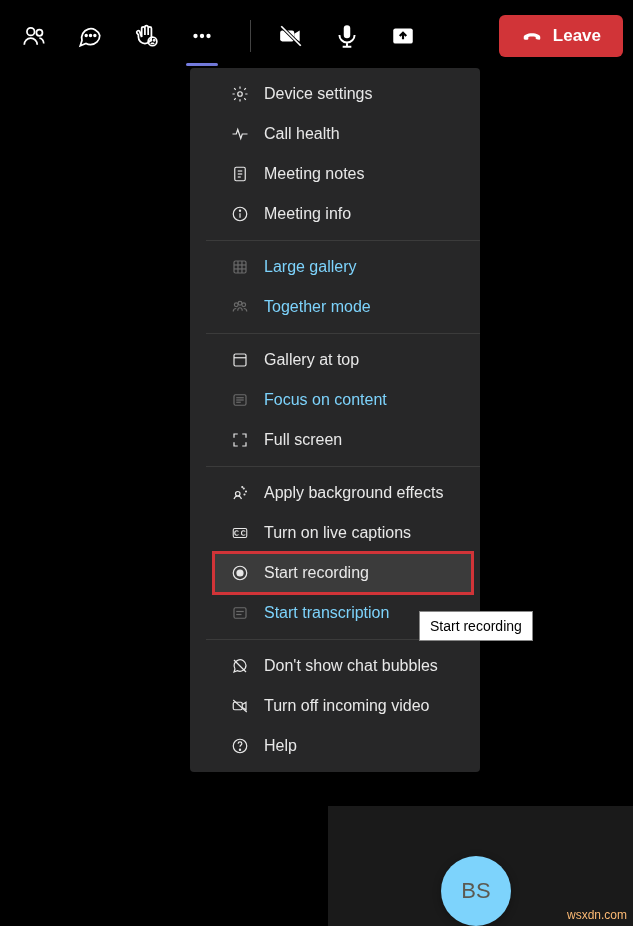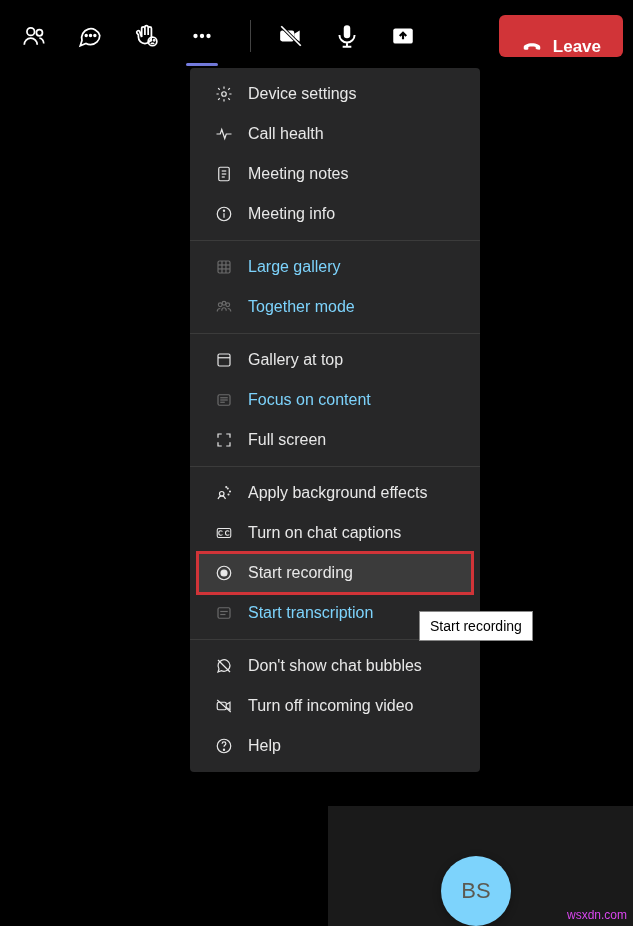--- a/index.html
+++ b/index.html
@@ -47,40 +47,41 @@
       background: #444;
       margin: 0 8px;
     }
     .leave-btn {
       margin-left: auto;
       height: 42px;
       padding: 0 22px;
       background: #d13438;
       border-radius: 6px;
       display: flex;
-      align-items: flex-end;
+      align-items: center;
       gap: 10px;
       font-size: 17px;
       font-weight: 600;
       cursor: pointer;
     }
     .leave-btn svg { width: 22px; height: 22px; }
     .dropdown {
       position: absolute;
       top: 68px;
       left: 190px;
       width: 290px;
       background: #272728;
       border-radius: 4px;
       box-shadow: 0 10px 30px rgba(0,0,0,0.5);
       overflow: visible;
     }
     .menu-section {
       border-bottom: 1px solid #3b3b3b;
       padding: 6px 8px;
+      margin-left: 16px;
     }
     .menu-section:last-child { border-bottom: none; }
     .menu-item {
       display: flex;
       align-items: center;
       height: 40px;
       padding: 0 16px;
       gap: 14px;
       cursor: pointer;
       font-size: 16px;
@@ -144,21 +145,21 @@
       right: 0;
       width: 305px;
       height: 120px;
       background: #1a1a1a;
     }
     .watermark {
       position: absolute;
       bottom: 4px;
       right: 6px;
       font-size: 12px;
-      color: #d946ef;
+      color: #fdba74;
     }
   </style>
 </head>
 <body>
 
 <div class="toolbar">
   <div class="tool-btn">
     <svg viewBox="0 0 24 24" fill="none" stroke="#fff" stroke-width="1.6">
       <circle cx="9" cy="8" r="3.5"></circle>
         <path d="M3 20c0-3.3 2.7-6 6-6s6 2.7 6 6"></path>
@@ -333,21 +334,21 @@
         </span>
       <span>Apply background effects</span>
     </div>
     <div class="menu-item">
       <span class="menu-icon">
           <svg viewBox="0 0 24 24" fill="none" stroke="#e8e8e8" stroke-width="1.4">
             <rect x="3" y="6" width="18" height="12" rx="2"></rect>
             <path d="M10 10c-.6-.6-1.5-1-2.5-1C6 9 5 10.3 5 12s1 3 2.5 3c1 0 1.9-.4 2.5-1M19 10c-.6-.6-1.5-1-2.5-1-1.5 0-2.5 1.3-2.5 3s1 3 2.5 3c1 0 1.9-.4 2.5-1"></path>
           </svg>
         </span>
-      <span>Turn on chat captions</span>
+      <span>Turn on live captions</span>
     </div>
     <div class="menu-item highlighted">
       <span class="menu-icon">
           <svg viewBox="0 0 24 24" fill="none" stroke="#e8e8e8" stroke-width="1.6">
             <circle cx="12" cy="12" r="9"></circle>
             <circle cx="12" cy="12" r="4" fill="#e8e8e8"></circle>
           </svg>
         </span>
       <span>Start recording</span>
     </div>

